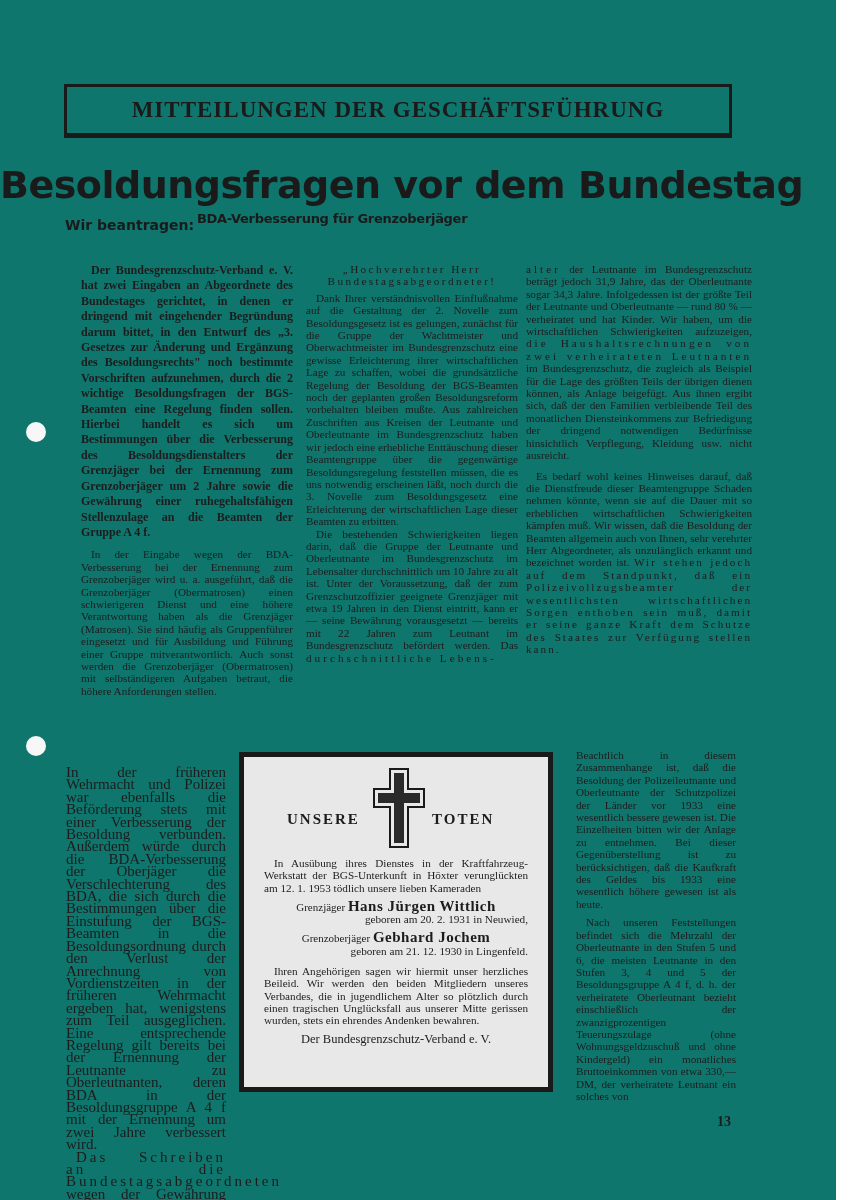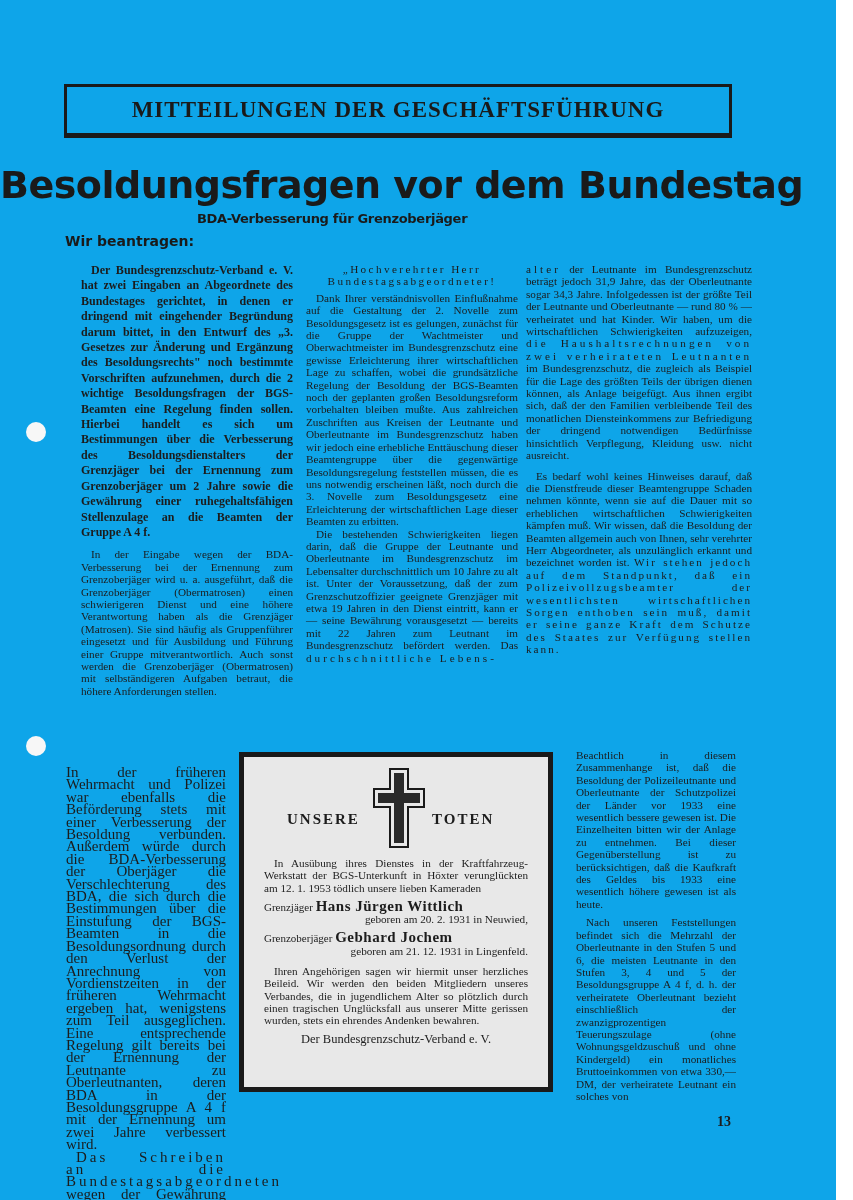--- a/index.html
+++ b/index.html
@@ -4,42 +4,42 @@
 <style>
   html, body { margin: 0; padding: 0; }
   body {
     width: 853px; height: 1200px; position: relative; overflow: hidden;
     background: #ffffff;
     font-family: "Liberation Serif", serif;
     color: #1c1c1c;
   }
   .page {
     position: absolute; left: 0; top: 0; width: 836px; height: 1200px;
-    background: #0ea5e9;
+    background: #0f766e;
   }
   .punch {
     position: absolute; left: 26px; width: 20px; height: 20px; border-radius: 50%;
     background: #f7f7f7;
   }
   .header-box {
     position: absolute; left: 64px; top: 84px; width: 668px; height: 54px;
     border: 3px solid #1a1a1a; border-bottom-width: 5px; box-sizing: border-box;
   }
   .header-box .label {
     position: absolute; left: 0; right: 0; top: 10px; text-align: center;
     font-family: "Liberation Serif", serif; font-weight: bold; font-size: 23px;
     letter-spacing: 1px; color: #1a1a1a;
   }
   .headline {
     position: absolute; left: 0; right: 0; top: 163px; text-align: left;
     font-family: "DejaVu Sans", sans-serif; font-weight: bold; font-size: 38px;
     letter-spacing: -0.5px; color: #1a1a1a;
   }
   .request-label {
-    position: absolute; left: 65px; top: 233px;
+    position: absolute; left: 65px; top: 217px;
     font-family: "DejaVu Sans", sans-serif; font-weight: bold; font-size: 14px; color: #1a1a1a;
   }
   .request-items {
     position: absolute; left: 197px; top: 210px;
     font-family: "DejaVu Sans", sans-serif; font-weight: bold; font-size: 13px; line-height: 18px; color: #1a1a1a;
     letter-spacing: -0.3px;
   }
   .col {
     position: absolute; font-size: 11.2px; line-height: 12.4px; text-align: justify;
     hyphens: manual;
@@ -65,21 +65,21 @@
     position: absolute; top: 54px; font-family: "Liberation Serif", serif; font-weight: bold;
     font-size: 15px; letter-spacing: 2px;
   }
   .death-box .title-left { left: 43px; }
   .death-box .title-right { left: 188px; }
   .cross { position: absolute; left: 128px; top: 10px; width: 54px; height: 82px; }
   .death-box .body {
     position: absolute; left: 20px; right: 20px; top: 100px; font-size: 11.2px; line-height: 12.3px; text-align: justify;
   }
   .death-box .body p { margin: 0; text-indent: 10px; }
-  .death-box .person { text-align: left; text-indent: 0 !important; margin-top: 6px !important; }
+  .death-box .person { text-align: center; text-indent: 0 !important; margin-top: 6px !important; }
   .death-box .person .rank { font-size: 11px; }
   .death-box .person .name { font-weight: bold; font-size: 15px; letter-spacing: 0.5px; }
   .death-box .born { text-align: right; text-indent: 0 !important; }
   .death-box .sig { text-align: center; text-indent: 0 !important; font-weight: normal; font-size: 12.5px; margin-top: 6px !important; }
   .pagenum { position: absolute; left: 717px; top: 1114px; font-weight: bold; font-size: 14px; }
 </style>
 </head>
 <body>
 
 <div class="page">
@@ -134,20 +134,20 @@
       <p>In Ausübung ihres Dienstes in der Kraftfahrzeug-Werkstatt der BGS-Unterkunft in Höxter verunglückten am 12. 1. 1953 tödlich unsere lieben Kameraden</p>
       <p class="person">
         <span class="rank">Grenzjäger</span>
         <span class="name">Hans Jürgen Wittlich</span>
       </p>
       <p class="born">geboren am 20. 2. 1931 in Neuwied,</p>
       <p class="person">
         <span class="rank">Grenzoberjäger</span>
         <span class="name">Gebhard Jochem</span>
       </p>
-      <p class="born">geboren am 21. 12. 1931 in Lingenfeld.</p>
+      <p class="born">geboren am 21. 12. 1930 in Lingenfeld.</p>
       <p style="margin-top:8px">Ihren Angehörigen sagen wir hiermit unser herzliches Beileid. Wir werden den beiden Mitgliedern unseres Verbandes, die in jugendlichem Alter so plötzlich durch einen tragischen Unglücksfall aus unserer Mitte gerissen wurden, stets ein ehrendes Andenken bewahren.</p>
       <p class="sig">Der Bundesgrenzschutz-Verband e. V.</p>
     </div>
   </div>
 
   <div class="pagenum">13</div>
 </div>
 
 </body></html>

